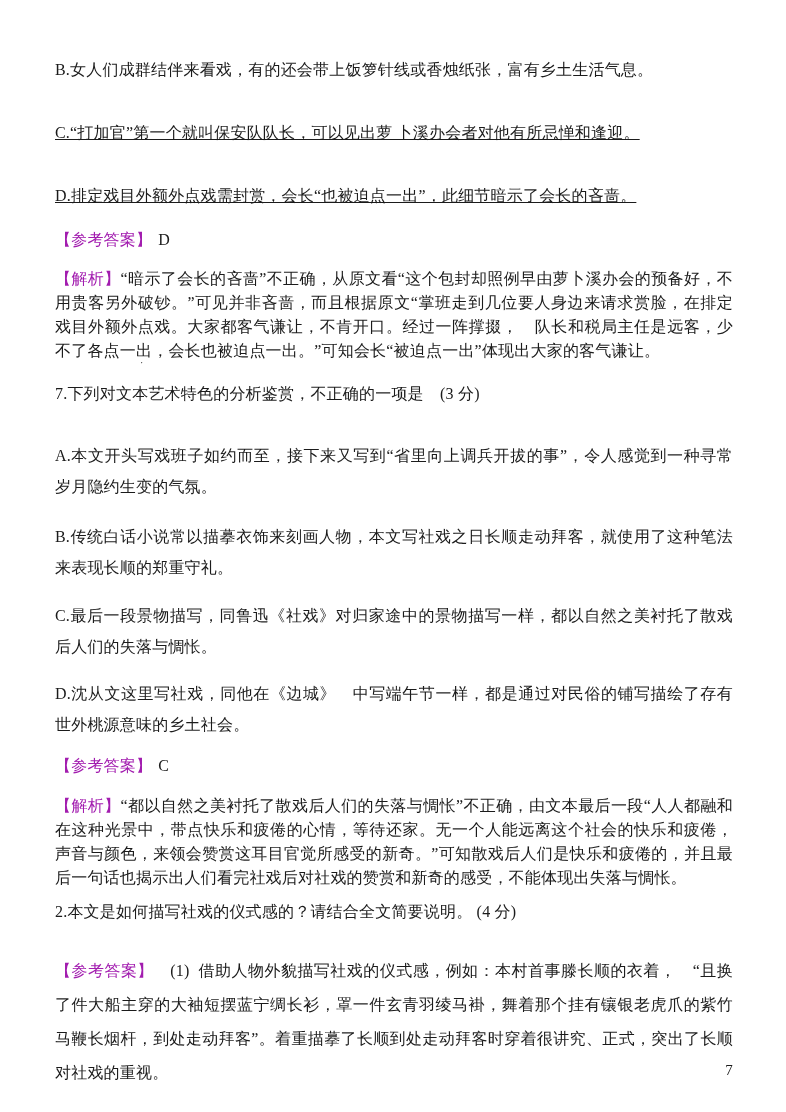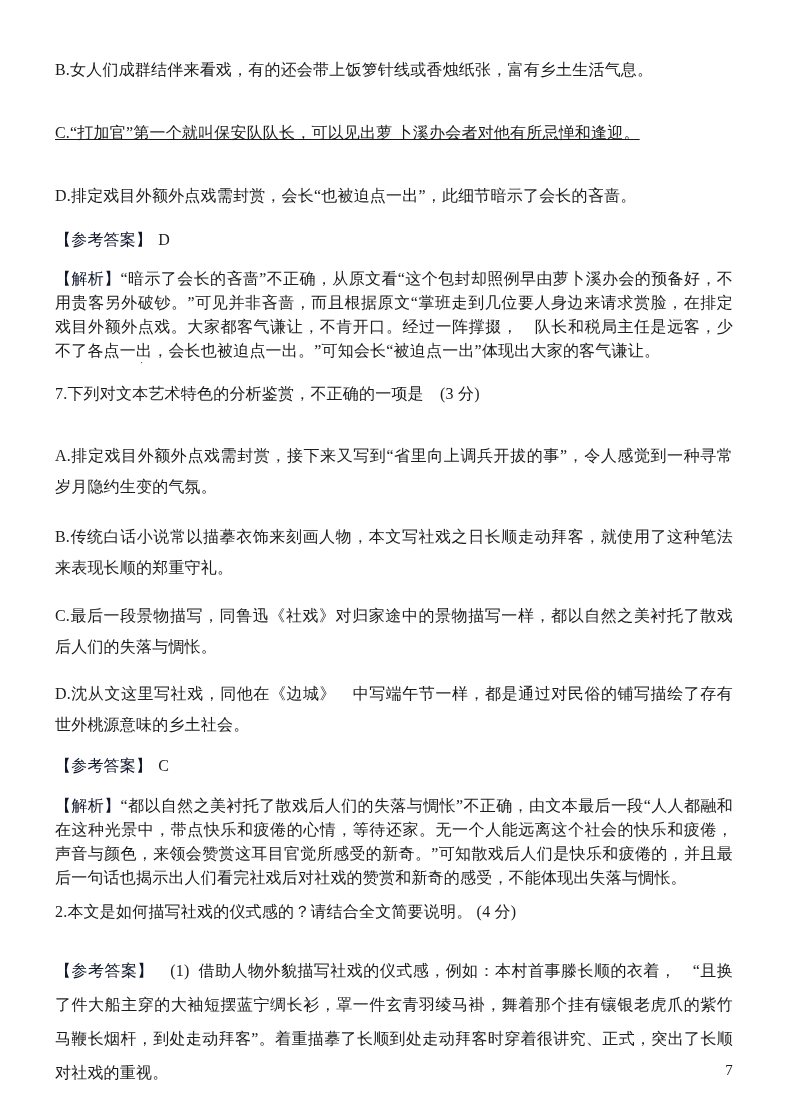--- a/index.html
+++ b/index.html
@@ -17,43 +17,43 @@
     margin:0;
     font-size:16px;
     letter-spacing:0.2px;
     white-space:pre-wrap;
   }
   .just { text-align:justify; }
   .lh20 { line-height:20px; }
   .lh28 { line-height:24px; }
   .lh31 { line-height:31px; }
   .lh34 { line-height:34px; }
-  .red  { color:#0f172a; }
+  .red  { color:#a21caf; }
   .ansletter { padding-left:6px; }
   .pagenum { text-align:right; font-size:15px; }
   .stray { position:absolute; left:140px; top:358px; width:678px; font-size:10px; line-height:10px; color:#333; }
 </style>
 </head>
 <body>
 
 <div class="page">
 
   <p class="blk lh20" style="top:60px;">B.女人们成群结伴来看戏，有的还会带上饭箩针线或香烛纸张，富有乡土生活气息。</p>
   <p class="blk lh20" style="top:123px;text-decoration:underline;">C.“打加官”第一个就叫保安队队长，可以见出萝 卜溪办会者对他有所忌惮和逢迎。</p>
-  <p class="blk lh20" style="top:186px;">D.排定戏目外额外点戏需封赏，会长“也被迫点一出”，此细节暗示了会长的吝啬。</p>
+  <p class="blk lh20" style="top:186px;text-decoration:underline;">D.排定戏目外额外点戏需封赏，会长“也被迫点一出”，此细节暗示了会长的吝啬。</p>
 
   <p class="blk lh20" style="top:230px;"><span class="red">【参考答案】</span><span class="ansletter">D</span></p>
 
   <p class="blk lh28 just" style="top:267px;"><span class="red">【解析】</span><span>“暗示了会长的吝啬”不正确，从原文看“这个包封却照例早由萝卜溪办会的预备好，不用贵客另外破钞。”可见并非吝啬，而且根据原文“掌班走到几位要人身边来请求赏脸，在排定戏目外额外点戏。大家都客气谦让，不肯开口。经过一阵撑掇，　队长和税局主任是远客，少不了各点一出，会长也被迫点一出。”可知会长“被迫点一出”体现出大家的客气谦让。</span></p>
 
   <div class="stray">·</div>
 
   <p class="blk lh20" style="top:384px;">7.下列对文本艺术特色的分析鉴赏，不正确的一项是　(3 分)</p>
 
-  <p class="blk lh31 just" style="top:440px;">A.排定戏目外额外点戏需封赏，接下来又写到“省里向上调兵开拔的事”，令人感觉到一种寻常岁月隐约生变的气氛。</p>
+  <p class="blk lh31 just" style="top:440px;">A.本文开头写戏班子如约而至，接下来又写到“省里向上调兵开拔的事”，令人感觉到一种寻常岁月隐约生变的气氛。</p>
   <p class="blk lh31 just" style="top:521px;">B.传统白话小说常以描摹衣饰来刻画人物，本文写社戏之日长顺走动拜客，就使用了这种笔法来表现长顺的郑重守礼。</p>
   <p class="blk lh31 just" style="top:600px;">C.最后一段景物描写，同鲁迅《社戏》对归家途中的景物描写一样，都以自然之美衬托了散戏后人们的失落与惆怅。</p>
   <p class="blk lh31 just" style="top:678px;">D.沈从文这里写社戏，同他在《边城》　中写端午节一样，都是通过对民俗的铺写描绘了存有世外桃源意味的乡土社会。</p>
 
   <p class="blk lh20" style="top:756px;"><span class="red">【参考答案】</span><span class="ansletter">C</span></p>
 
   <p class="blk lh28 just" style="top:794px;"><span class="red">【解析】</span><span>“都以自然之美衬托了散戏后人们的失落与惆怅”不正确，由文本最后一段“人人都融和在这种光景中，带点快乐和疲倦的心情，等待还家。无一个人能远离这个社会的快乐和疲倦，声音与颜色，来领会赞赏这耳目官觉所感受的新奇。”可知散戏后人们是快乐和疲倦的，并且最后一句话也揭示出人们看完社戏后对社戏的赞赏和新奇的感受，不能体现出失落与惆怅。</span></p>
 
   <p class="blk lh20" style="top:902px;">2.本文是如何描写社戏的仪式感的？请结合全文简要说明。 (4 分)</p>
 

